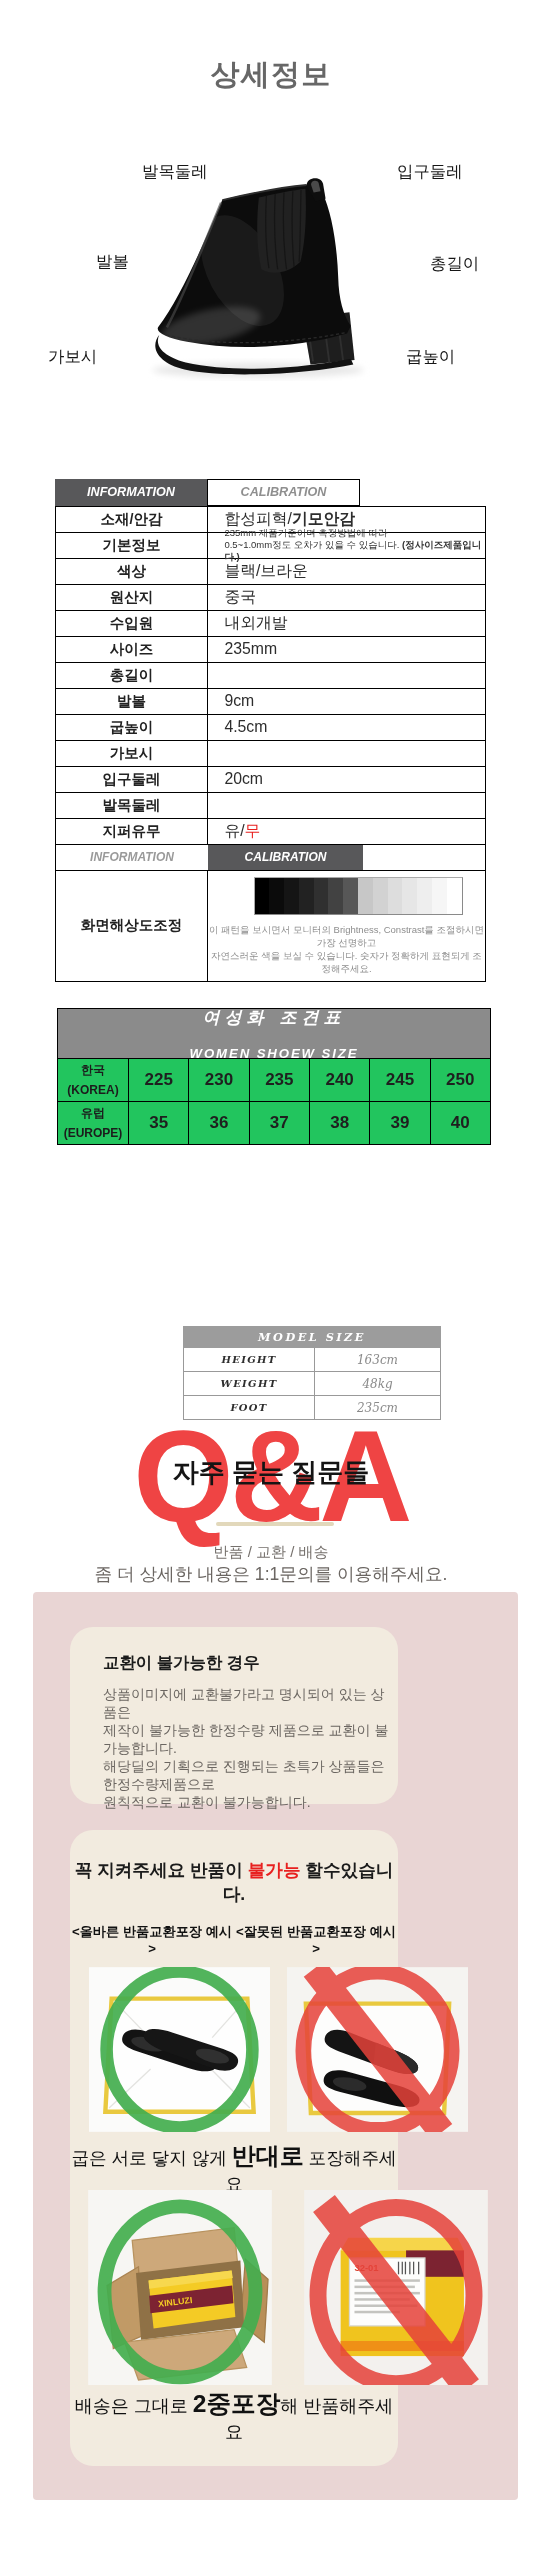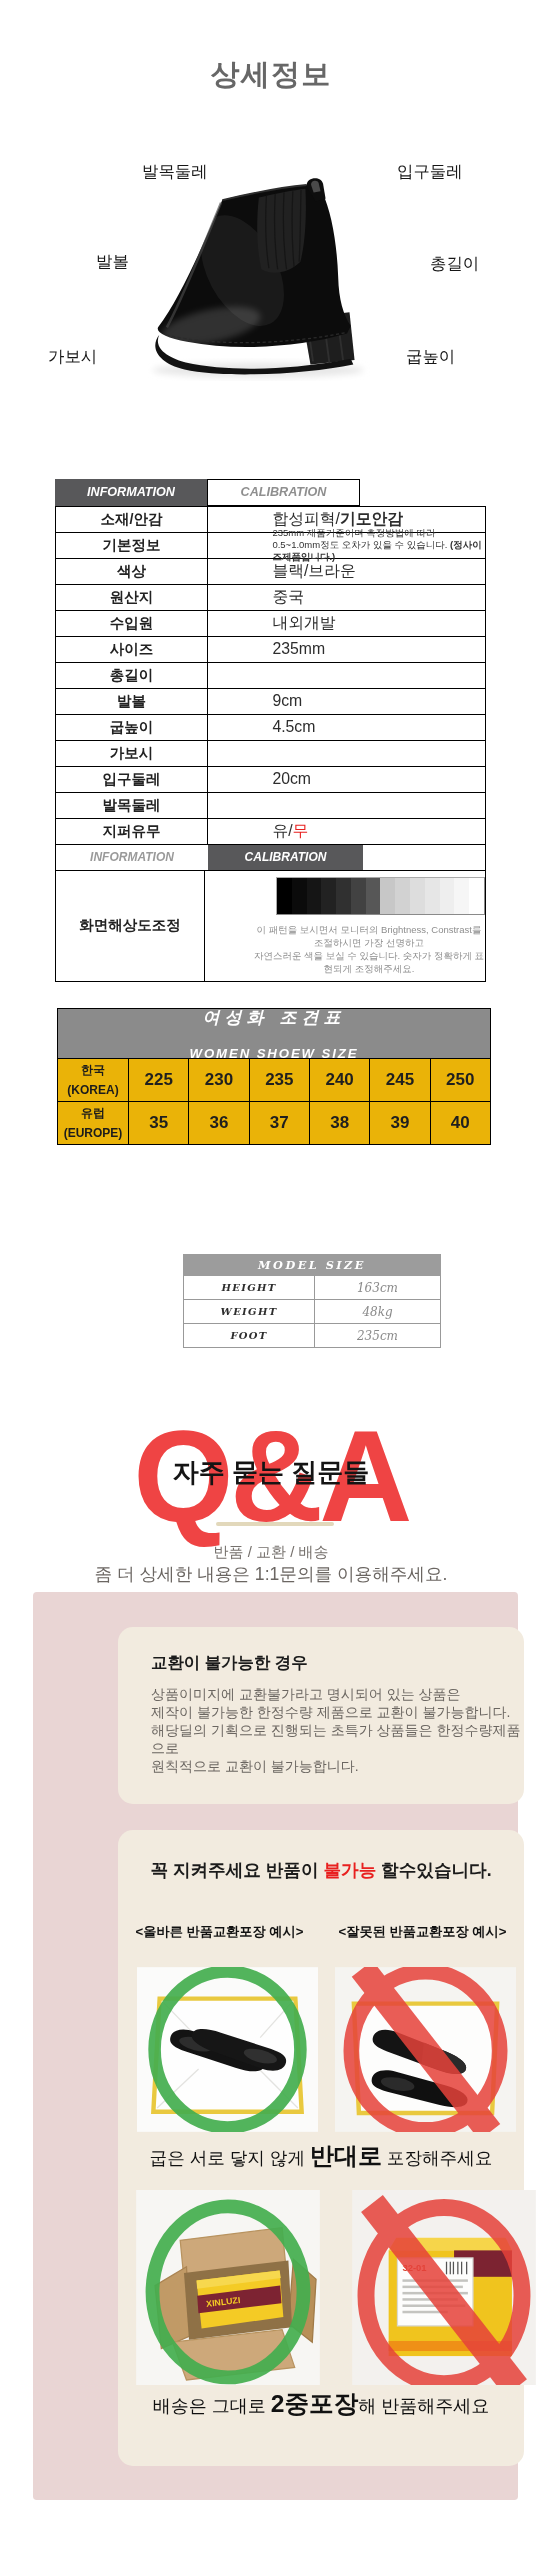--- a/index.html
+++ b/index.html
@@ -18,70 +18,70 @@
   
   .itable{left:55px;top:479px;width:431px;font-size:14.5px;}
   .ithead{display:flex;height:26.5px;}
   .ithead .hl{width:152px;background:#58585a;color:#fff;font-style:italic;font-weight:700;font-size:12.6px;}
   .ithead .hr{width:151px;background:#fff;border:1.3px solid #000;color:#8f8f8f;font-style:italic;font-weight:700;font-size:12.6px;}
   .itbody{border:1.3px solid #000;}
   .itr{display:flex;height:25px;border-bottom:1.3px solid #000;}
   .itr:last-child{border-bottom:none;}
   .itr .lbl{width:151px;border-right:1.3px solid #000;display:flex;align-items:center;justify-content:center;
             font-weight:700;font-size:14.5px;color:#222;}
-  .itr .val{flex:1;display:flex;align-items:center;padding-left:16.4px;font-size:15.8px;color:#2d2d2d;margin-left:48px;}
+  .itr .val{flex:1;display:flex;align-items:center;padding-left:16.4px;font-size:15.8px;color:#2d2d2d;}
   .itr.basic .val{flex-direction:column;align-items:flex-start;justify-content:center;font-size:9.5px;line-height:12px;color:#333;}
   .red{color:#e8201f;}
   .b{font-weight:700;}
   .h2row{height:25px;}
   .h2row .lbl2{width:152px;color:#9a9a9a;font-style:italic;font-weight:700;font-size:12px;}
   .h2row .calb{width:155px;background:#58585a;color:#fff;font-style:italic;font-weight:700;font-size:12px;}
   .rrow{height:110px;}
   .rrow .val{flex-direction:column;justify-content:center;padding-left:0;}
   .gbar{width:209px;height:38px;display:flex;border:0.6px solid #aaa;border-right:1.9px solid #8a8a8a;
         border-bottom:1.9px solid #8a8a8a;box-sizing:border-box;margin:1.3px 0 7.6px 23px;align-self:center;}
   .gcap{font-size:9.5px;line-height:13.2px;color:#8e8e8e;text-align:center;width:100%;}
 
   
-  .wtable{left:57px;top:1008px;width:434px;border:1.3px solid #000;box-sizing:border-box;background:#eab308;}
+  .wtable{left:57px;top:1008px;width:434px;border:1.3px solid #000;box-sizing:border-box;background:#22c55e;}
   .whead{height:49px;background:#8b8b8b;color:#fff;display:flex;flex-direction:column;
          align-items:center;justify-content:center;}
   .whead .kr{font-family:"DejaVu Serif",serif;font-style:italic;font-weight:700;font-size:17px;letter-spacing:5px;}
   .whead .en{font-style:italic;font-weight:700;font-size:13.2px;letter-spacing:1.9px;margin-top:17px;}
   .wrow{display:flex;height:42px;border-top:1.3px solid #000;}
   .wc0{width:70px;border-right:1.3px solid #000;display:flex;flex-direction:column;align-items:center;
        justify-content:center;font-weight:700;font-size:12px;line-height:14.5px;gap:6px;}
   .wc{flex:1;border-right:1.3px solid #000;display:flex;align-items:center;justify-content:center;
       font-size:17px;font-weight:600;color:#1f1f1f;}
   .wc:last-child{border-right:none;}
   .wcaption{top:1154px;left:0;width:100%;text-align:center;font-size:13.2px;font-weight:800;color:#111;}
 
   
-  .mtable{left:147px;top:1254px;width:258px;font-family:"DejaVu Serif",serif;font-style:italic;padding-left:36px;}
+  .mtable{left:147px;top:1326px;width:258px;font-family:"DejaVu Serif",serif;font-style:italic;padding-left:36px;}
   .mhead{height:22px;background:#9c9c9c;color:#fff;display:flex;align-items:center;justify-content:center;
          font-size:11.3px;font-weight:700;letter-spacing:2.5px;}
   .mbody{border:0.6px solid #999;border-top:none;background:#fff;}
   .mrow{display:flex;height:23px;border-bottom:0.6px solid #999;}
   .mrow:last-child{border-bottom:none;}
   .mc0{width:130px;border-right:0.6px solid #999;display:flex;align-items:center;justify-content:center;
        font-weight:700;font-size:10px;color:#2e2e2e;letter-spacing:1.3px;}
   .mc1{flex:1;display:flex;align-items:center;justify-content:center;font-size:12px;color:#8a8a8a;}
 
   
   .faq{top:1418px;left:0;width:100%;height:221px;}
   .faq-mark{position:absolute;top:-6.3px;left:0;width:100%;text-align:center;font-size:129px;font-weight:800;
             color:#ef4444;letter-spacing:-3.8px;line-height:1;}
   .faq-title{position:absolute;top:37px;left:0;width:100%;text-align:center;font-size:26px;font-weight:800;color:#141414;}
   .faq-div{position:absolute;top:104px;left:216px;width:118px;height:3.8px;background:#e2d8bb;border-radius:1.9px;}
   .faq-s1{position:absolute;top:125px;left:0;width:100%;text-align:center;font-size:15px;color:#76716d;}
   .faq-s2{position:absolute;top:144px;left:0;width:100%;text-align:center;font-size:17.6px;color:#6b6662;}
 
   
   .pink{top:1592px;left:33px;width:485px;height:908px;background:#e9d5d4;border-radius:3.8px;}
-  .card{position:absolute;left:37px;width:406px;background:#f2ebdf;border-radius:15px;margin-left:48px;}
+  .card{position:absolute;left:37px;width:328px;background:#f2ebdf;border-radius:23px;}
   .card1{top:35px;height:177px;}
   .card1 h3{position:absolute;left:33px;top:25px;margin:0;font-size:16.4px;font-weight:800;color:#1b1b1b;}
   .card1 .body{position:absolute;left:33px;top:58px;font-size:14px;line-height:18px;color:#6b6661;}
   .card2{top:238px;height:636px;}
   .rc-title{position:absolute;top:28px;left:0;width:100%;text-align:center;font-size:17.6px;font-weight:800;color:#1b1b1b;}
   .rc-labels{position:absolute;top:93px;left:0;width:100%;display:flex;}
   .rc-labels div{flex:1;text-align:center;font-size:13.2px;font-weight:800;color:#111;}
   .photo{position:absolute;overflow:hidden;}
   .p-r1{top:137px;width:181px;height:165px;}
   .p-r2{top:360px;width:184px;height:195px;}

